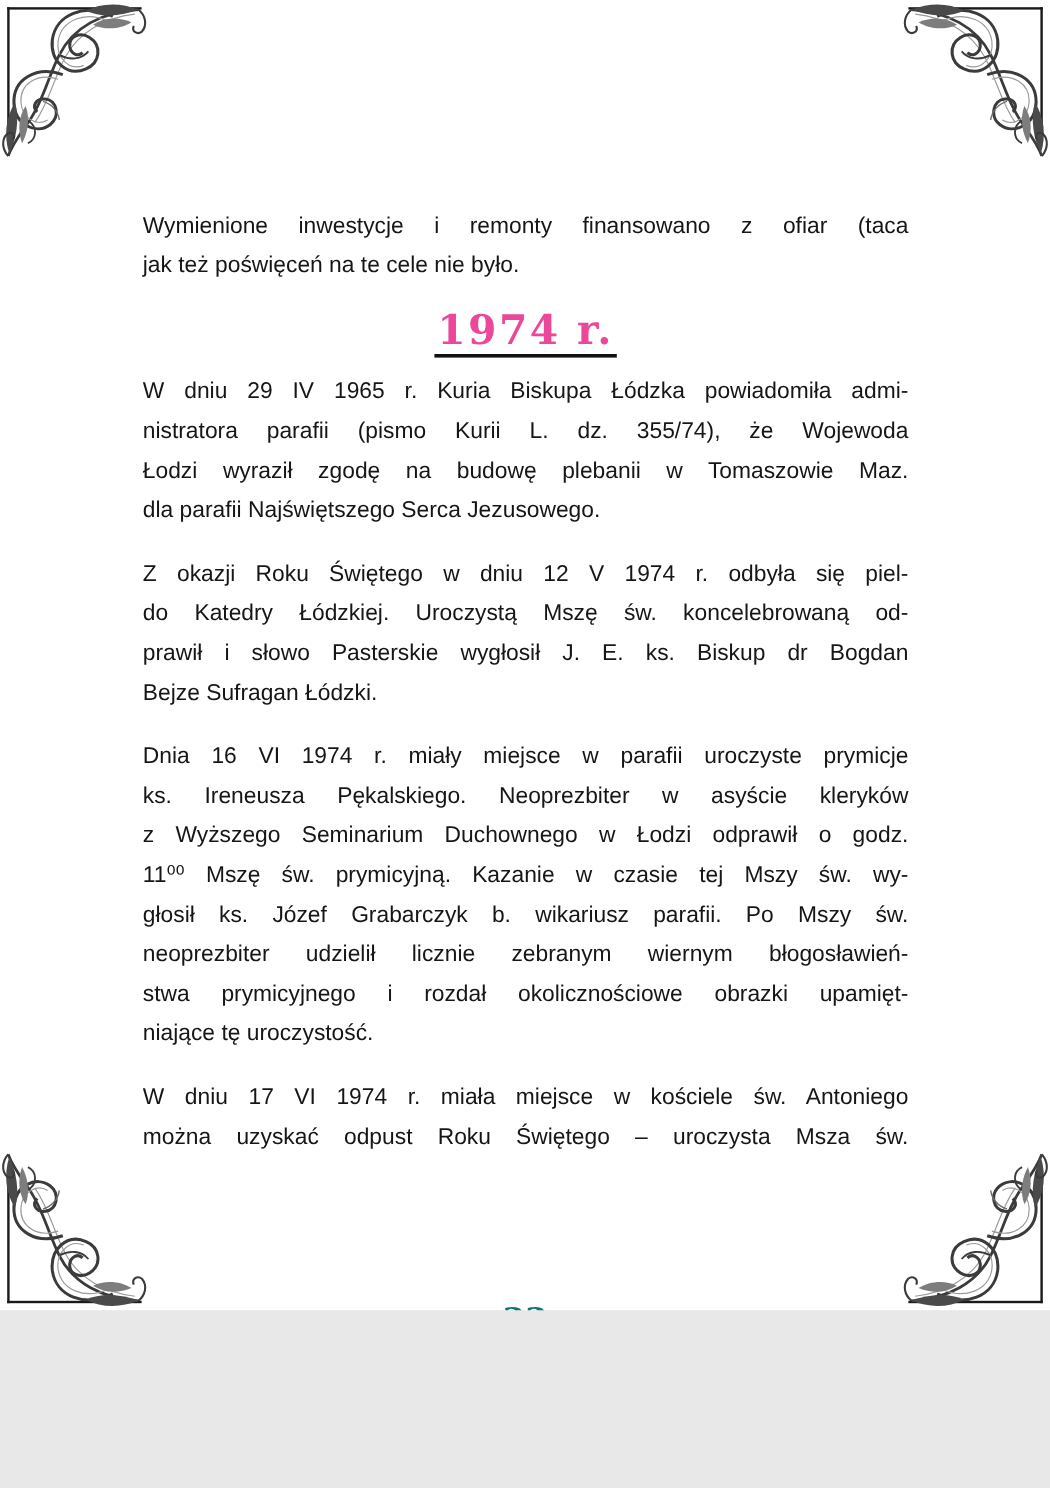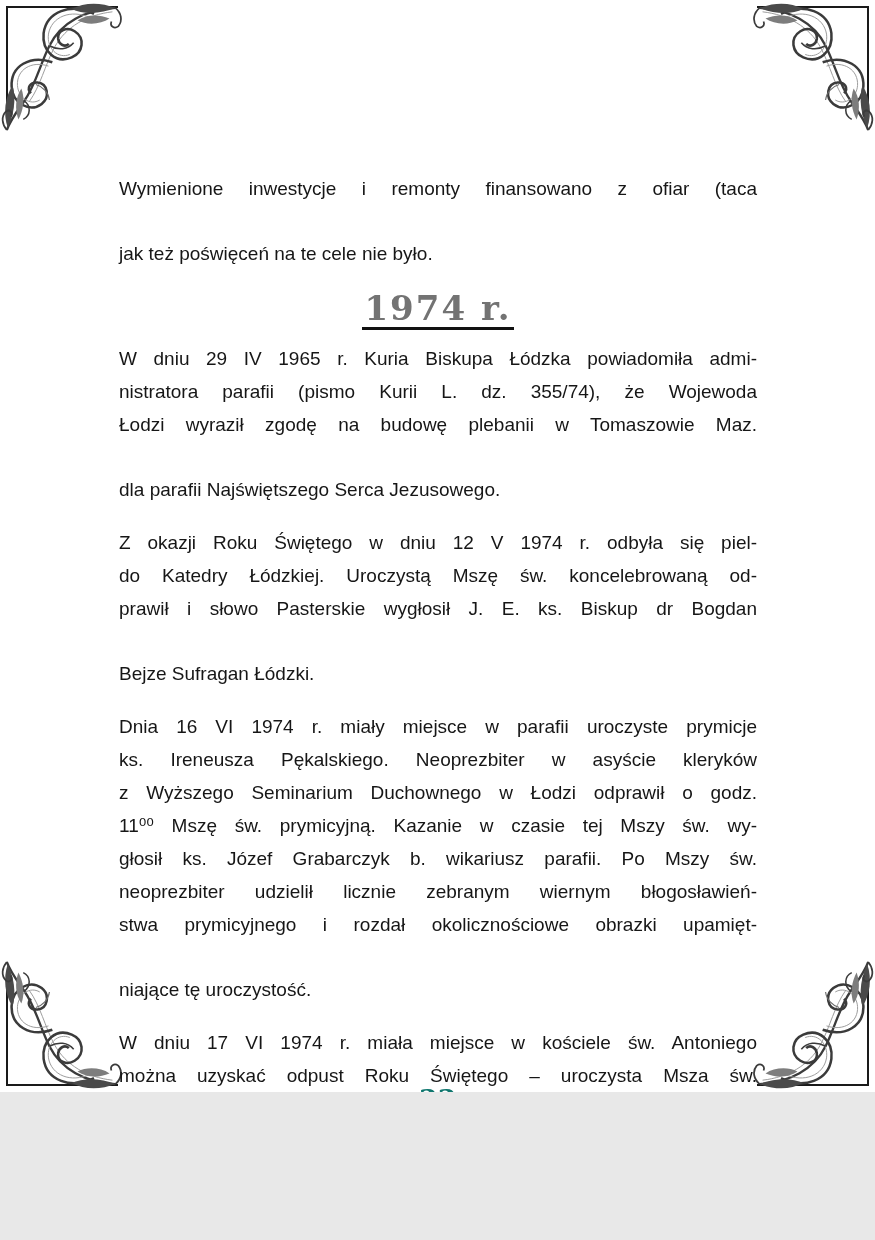--- a/index.html
+++ b/index.html
@@ -24,31 +24,31 @@
   .ornament { position:absolute; width:126px; height:138px; }
   .ornament.tl { left:0;  top:0; }
   .ornament.tr { right:0; top:0;    transform:scaleX(-1); }
   .ornament.bl { left:0;  bottom:0; transform:scaleY(-1); }
   .ornament.br { right:0; bottom:0; transform:scale(-1,-1); }
 
   
   .text-block { position:absolute; left:119px; top:172px; width:638px; }
   .para { margin:0 0 20px 0; font-size:19px; line-height:33px; letter-spacing:0; }
   .para .line { text-align:justify; text-align-last:justify; white-space:normal; }
-  .para .line.last { text-align-last:left;margin-top:32px; }
+  .para .line.last { text-align-last:left; }
 
   .heading-wrap { text-align:center; margin:8px 0 12px 0; }
   .year-heading {
     display:inline-block;
     font-family:"DejaVu Serif","Liberation Serif",serif;
     font-weight:bold;
     font-size:34px;
     line-height:36px;
     letter-spacing:2px;
-    color:#737373;
+    color:#ec4899;
     border-bottom:3px solid #111;
     padding:0 2px 1px 2px;
     margin:0;
   }
 
   .page-number {
     position:absolute;
     left:0; top:1085px; width:100%;
     text-align:center;
     font-family:"DejaVu Serif","Liberation Serif",serif;

